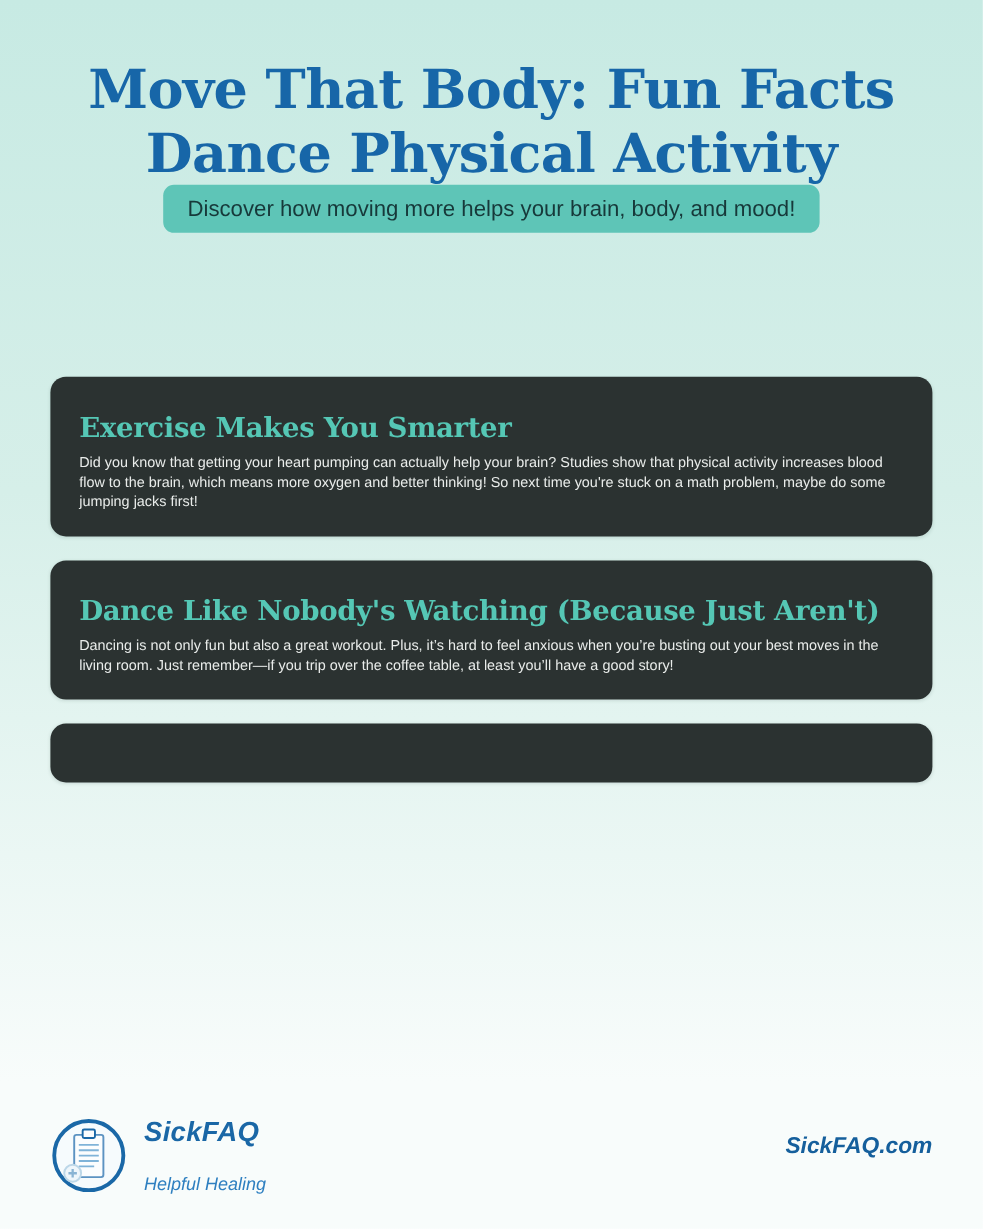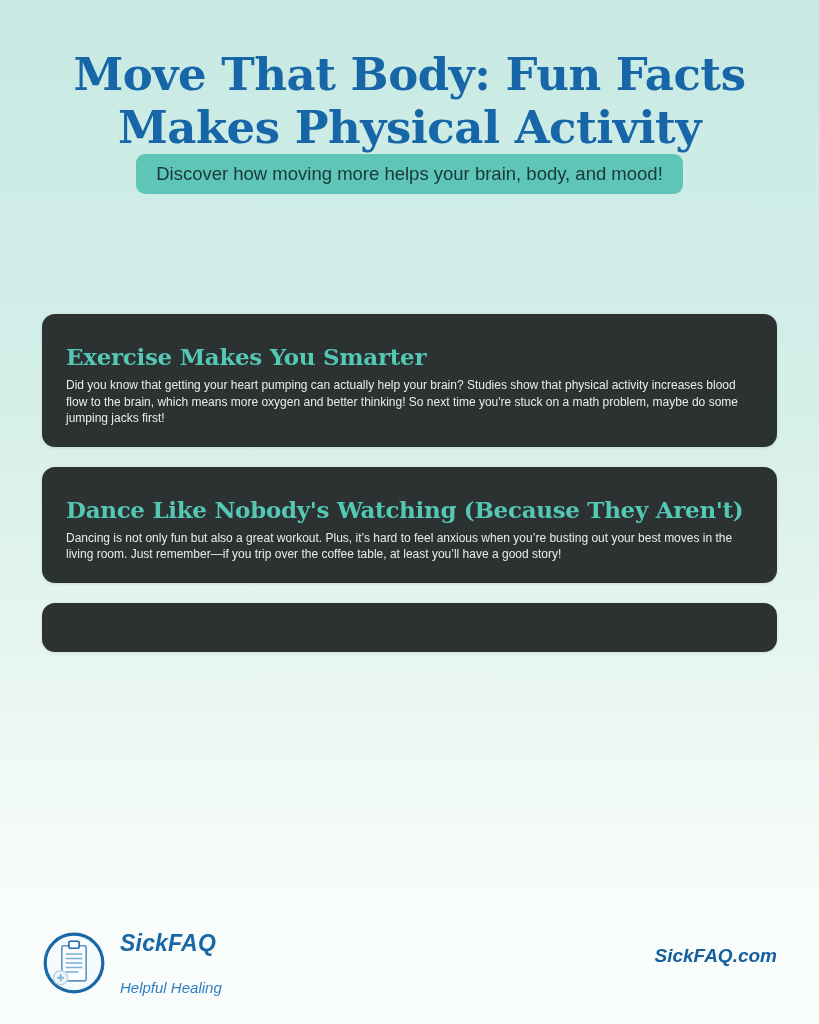--- a/index.html
+++ b/index.html
@@ -86,35 +86,35 @@
     margin-top:-14px;
   }
   .logo-svg{display:block;}
 </style>
 </head>
 <body>
 
 <div class="page">
 
   <header>
-    <h1><span>Move That Body: Fun Facts</span><br><span>Makes Physical Activity</span></h1>
+    <h1><span>Move That Body: Fun Facts</span><br><span>Dance Physical Activity</span></h1>
     <div>
       <div class="banner">
         <span>Discover how moving more helps your brain, body, and mood!</span>
       </div>
     </div>
   </header>
 
   <main>
     <section class="card">
       <h2>Exercise Makes You Smarter</h2>
       <p>Did you know that getting your heart pumping can actually help your brain? Studies show that physical activity increases blood flow to the brain, which means more oxygen and better thinking! So next time you're stuck on a math problem, maybe do some jumping jacks first!</p>
     </section>
     <section class="card">
-      <h2>Dance Like Nobody's Watching (Because They Aren't)</h2>
+      <h2>Dance Like Nobody's Watching (Because Just Aren't)</h2>
       <p>Dancing is not only fun but also a great workout. Plus, it’s hard to feel anxious when you’re busting out your best moves in the living room. Just remember—if you trip over the coffee table, at least you’ll have a good story!</p>
     </section>
     <section class="card">
     </section>
   </main>
 
   <footer>
     <div class="brand">
       <svg class="logo-svg" width="64" height="64" viewBox="0 0 100 100">
         <circle cx="50" cy="50" r="45" fill="#f6fbfd" stroke="#1a68a7" stroke-width="5"></circle>

